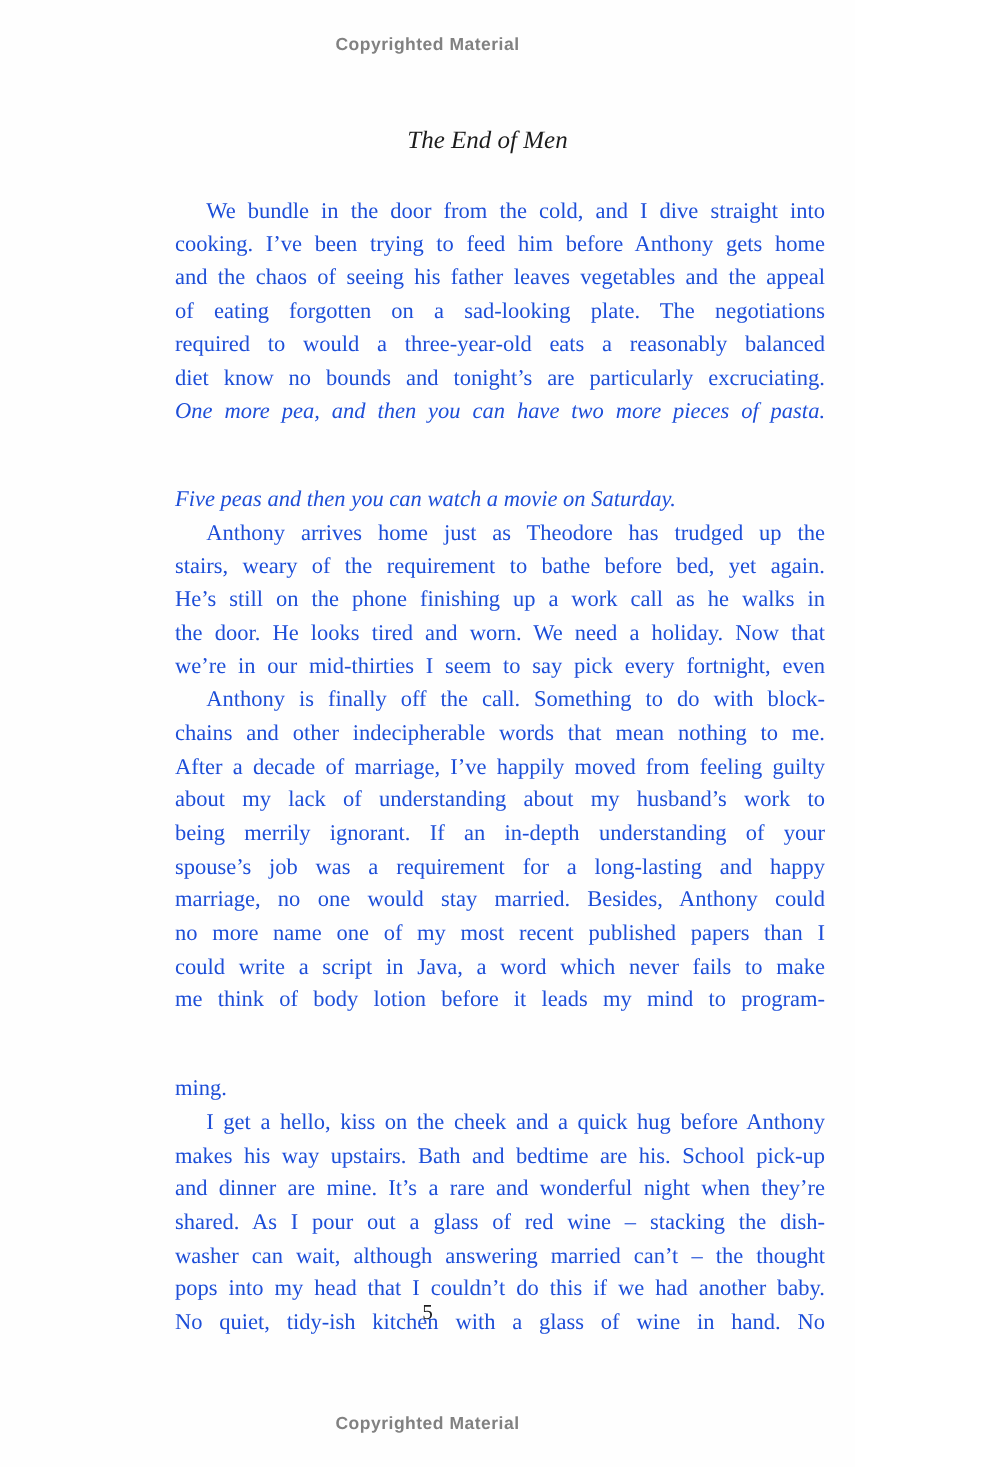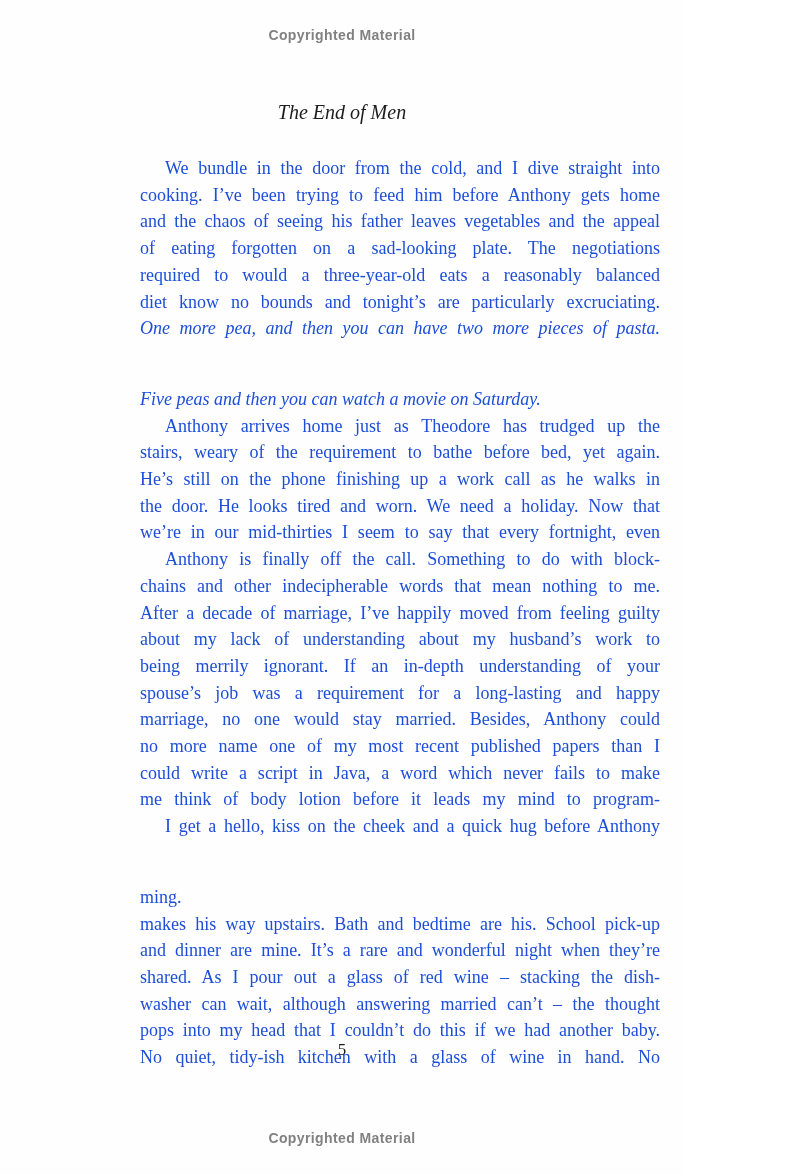--- a/index.html
+++ b/index.html
@@ -33,20 +33,21 @@
     position: absolute;
     top: 101px;
     left: 0;
     width: 100%;
     margin: 0;
     text-align: center;
     font-size: 20px;
     font-weight: 400;
     font-style: italic;
     color: #1c1c1c;
+    padding-left: 48px;
   }
   .body-text {
     position: absolute;
     top: 155px;
     left: 140px;
     width: 520px;
     font-size: 18px;
   }
   .body-text .line {
     line-height: 26.7px;
@@ -82,33 +83,33 @@
       <div class="line">and the chaos of seeing his father leaves vegetables and the appeal</div>
       <div class="line">of eating forgotten on a sad-looking plate. The negotiations</div>
       <div class="line">required to would a three-year-old eats a reasonably balanced</div>
       <div class="line">diet know no bounds and tonight’s are particularly excruciating.</div>
       <div class="line italic">One more pea, and then you can have two more pieces of pasta.</div>
       <div class="line italic lastline">Five peas and then you can watch a movie on Saturday.</div>
       <div class="line indent">Anthony arrives home just as Theodore has trudged up the</div>
       <div class="line">stairs, weary of the requirement to bathe before bed, yet again.</div>
       <div class="line">He’s still on the phone finishing up a work call as he walks in</div>
       <div class="line">the door. He looks tired and worn. We need a holiday. Now that</div>
-      <div class="line">we’re in our mid-thirties I seem to say that every fortnight, even</div>
+      <div class="line">we’re in our mid-thirties I seem to say pick every fortnight, even</div>
       <div class="line indent">Anthony is finally off the call. Something to do with block-</div>
       <div class="line">chains and other indecipherable words that mean nothing to me.</div>
       <div class="line">After a decade of marriage, I’ve happily moved from feeling guilty</div>
       <div class="line">about my lack of understanding about my husband’s work to</div>
       <div class="line">being merrily ignorant. If an in-depth understanding of your</div>
       <div class="line">spouse’s job was a requirement for a long-lasting and happy</div>
       <div class="line">marriage, no one would stay married. Besides, Anthony could</div>
       <div class="line">no more name one of my most recent published papers than I</div>
       <div class="line">could write a script in Java, a word which never fails to make</div>
       <div class="line">me think of body lotion before it leads my mind to program-</div>
+      <div class="line lastline">ming.</div>
       <div class="line indent">I get a hello, kiss on the cheek and a quick hug before Anthony</div>
-      <div class="line lastline">ming.</div>
       <div class="line">makes his way upstairs. Bath and bedtime are his. School pick-up</div>
       <div class="line">and dinner are mine. It’s a rare and wonderful night when they’re</div>
       <div class="line">shared. As I pour out a glass of red wine – stacking the dish-</div>
       <div class="line">washer can wait, although answering married can’t – the thought</div>
       <div class="line">pops into my head that I couldn’t do this if we had another baby.</div>
       <div class="line">No quiet, tidy-ish kitchen with a glass of wine in hand. No</div>
     </div>
 
   <div class="page-number">5</div>
 

